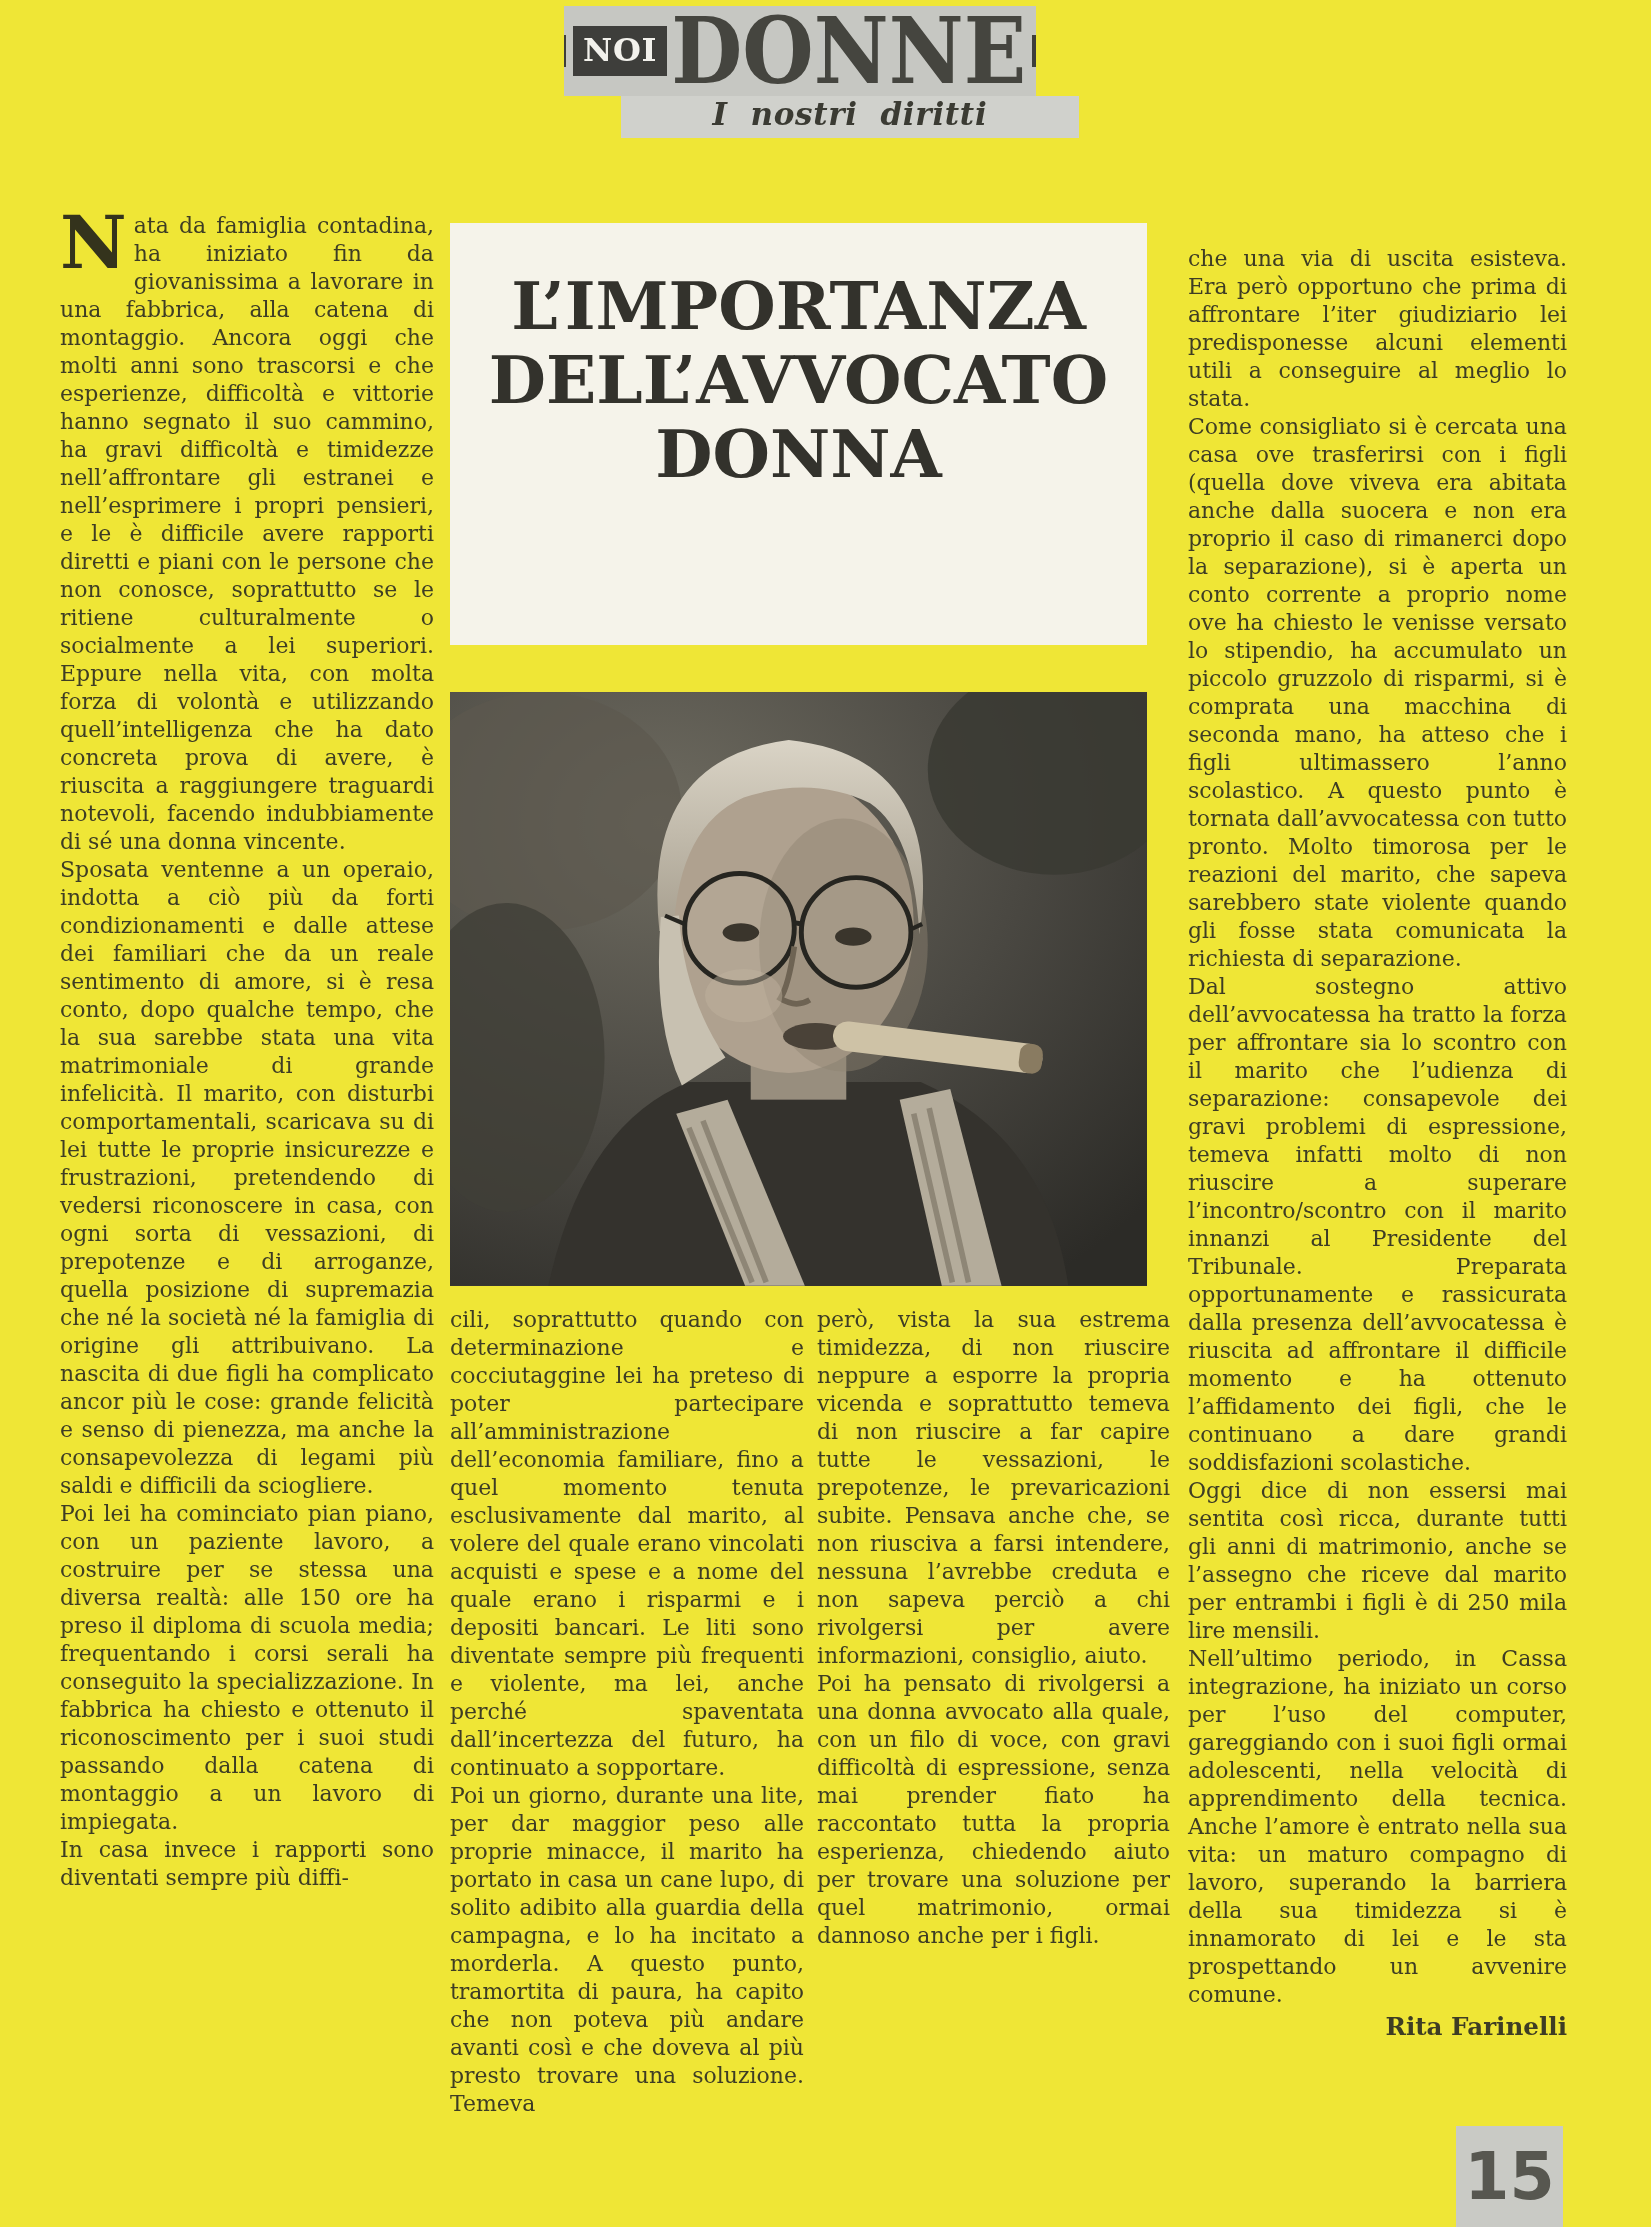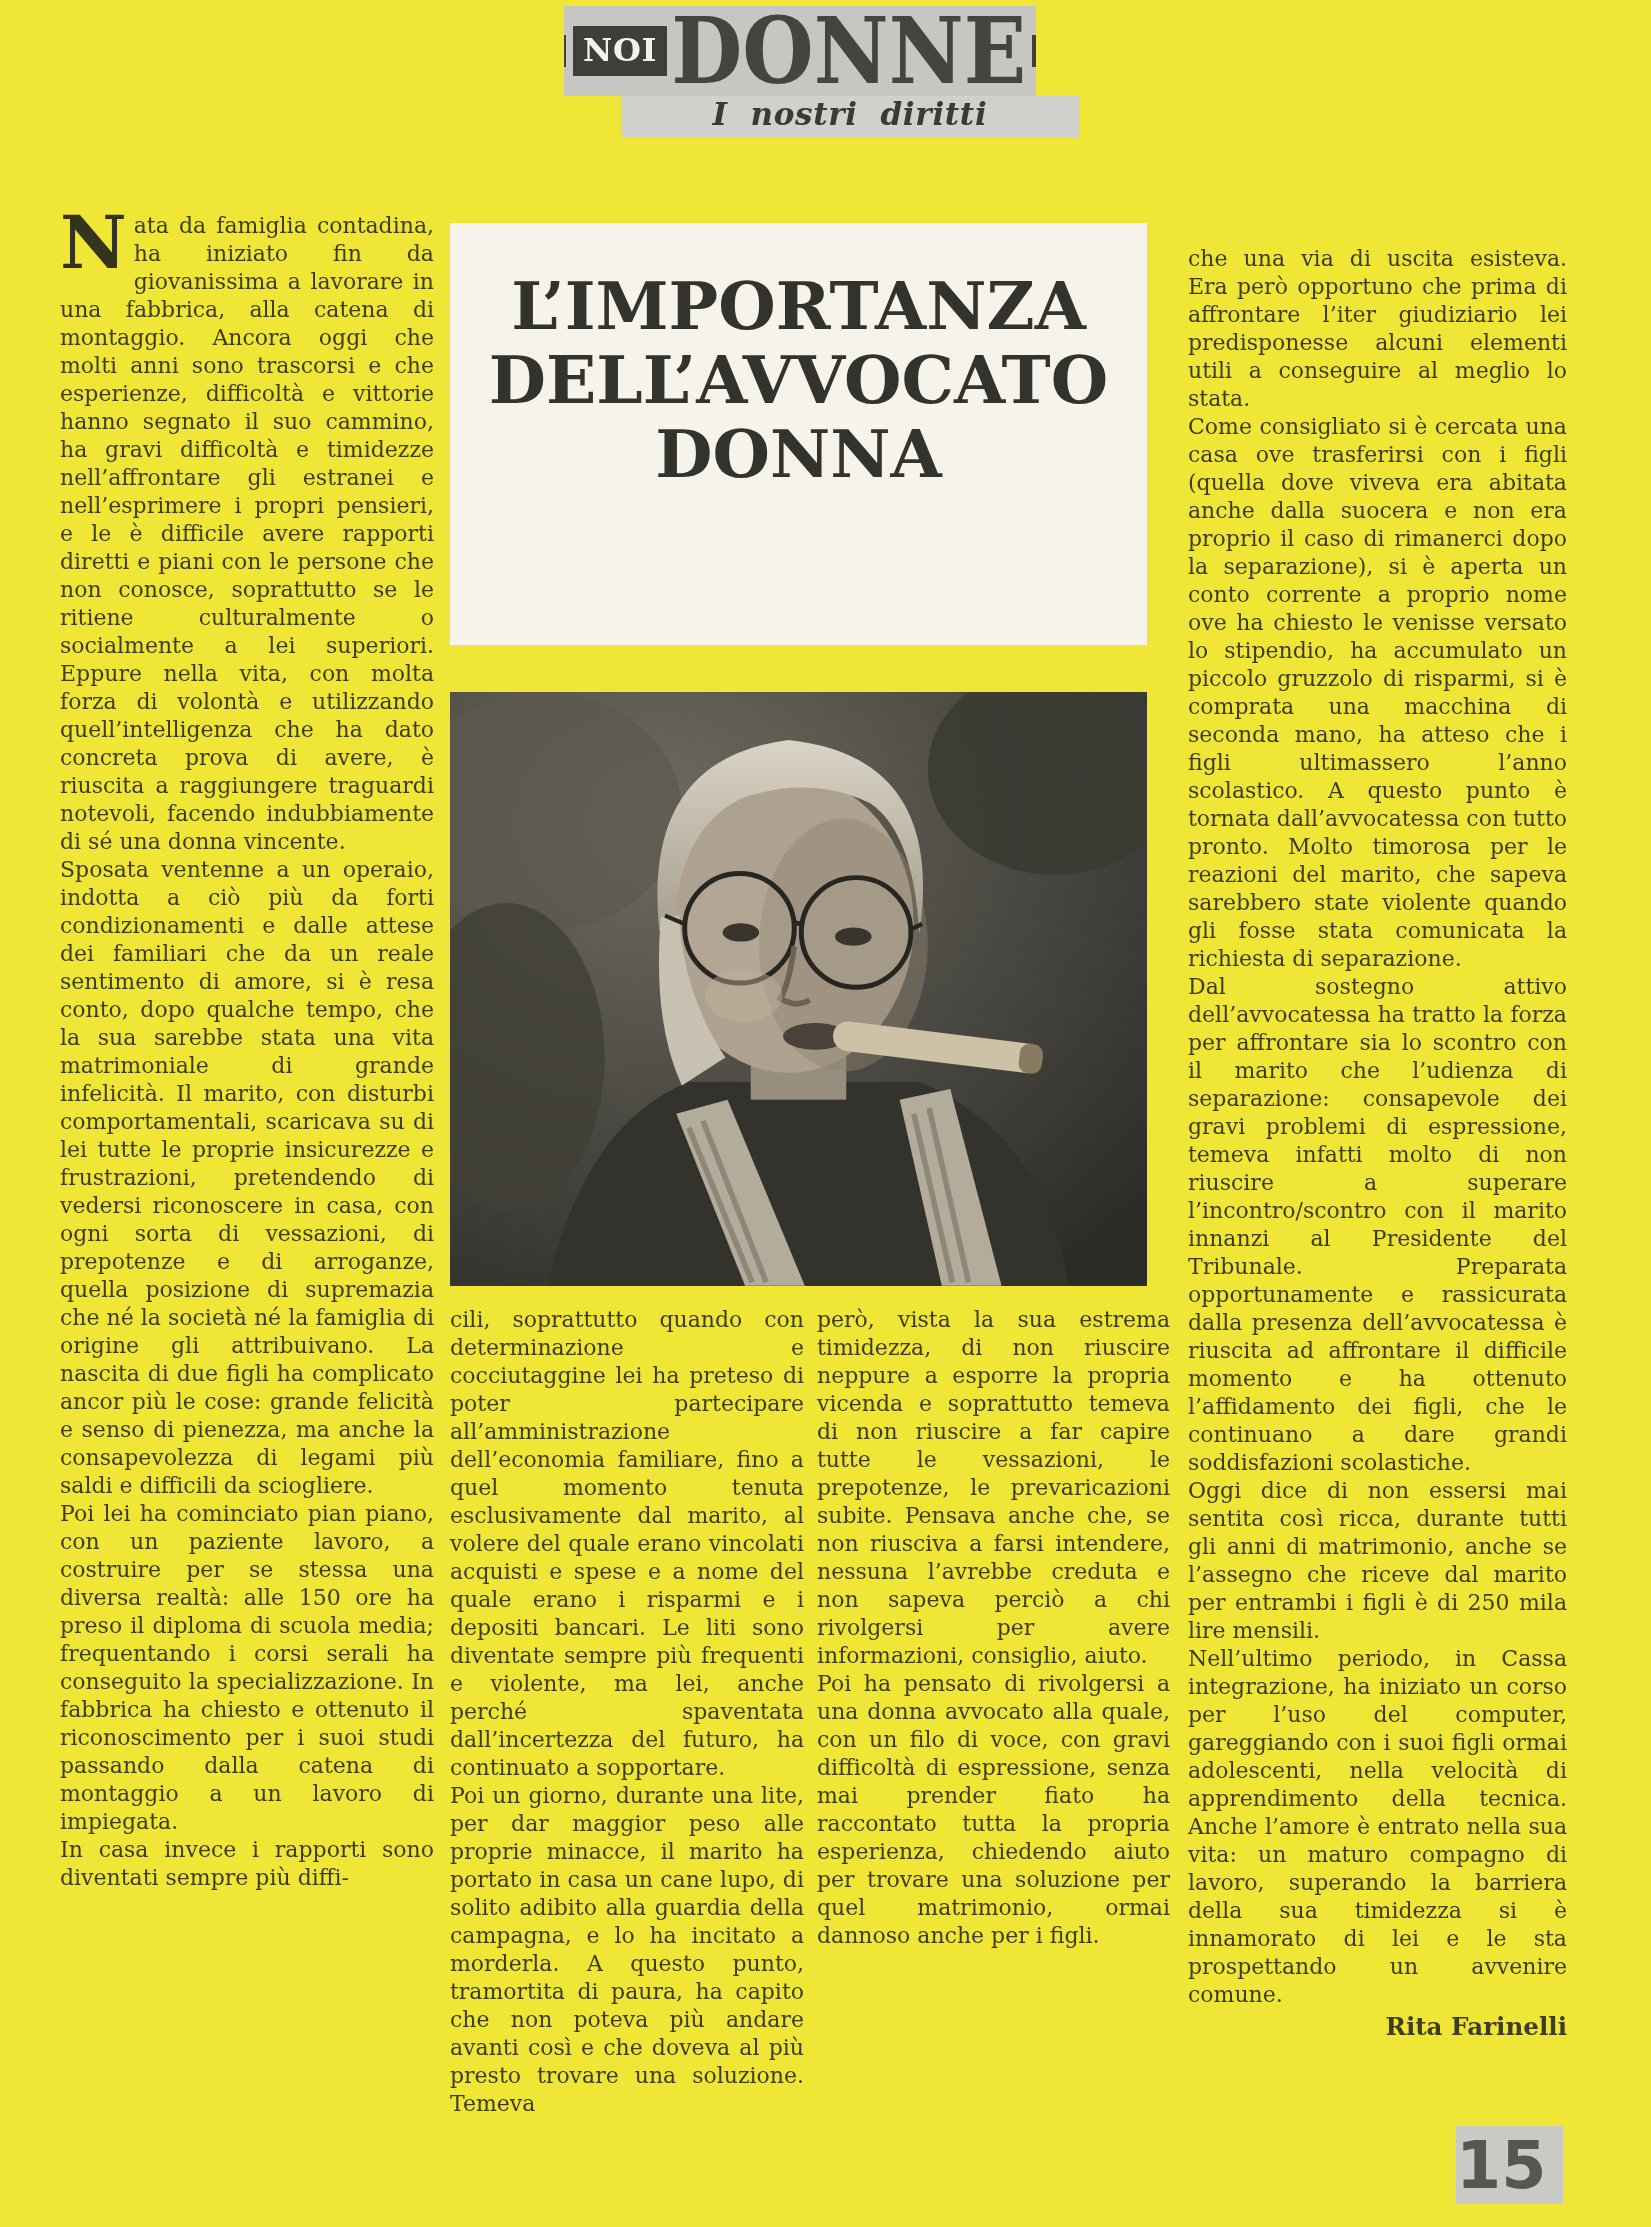--- a/index.html
+++ b/index.html
@@ -79,23 +79,23 @@
     font-weight:bold; padding:2.8px 7px 0 0; color:#34331C;
   }
 
   .byline {
     text-align:right !important; font-weight:bold; margin-top:4.2px !important;
     font-size:24.6px !important;
   }
 
   
   .pagenum-box {
-    position:absolute; left:1456px; top:2126px; width:107px; height:78px;
+    position:absolute; left:1456px; top:2126px; width:107px; height:101px;
     background:#C9CAC5;
-    display:flex; align-items:center; justify-content:flex-start;
+    display:flex; align-items:center; justify-content:center;
   }
   .pagenum {
     font-family:"DejaVu Sans", sans-serif;
     font-weight:bold; font-size:65px; color:#575750;
   }
 </style>
 </head>
 <body>
 
 <div class="page">

